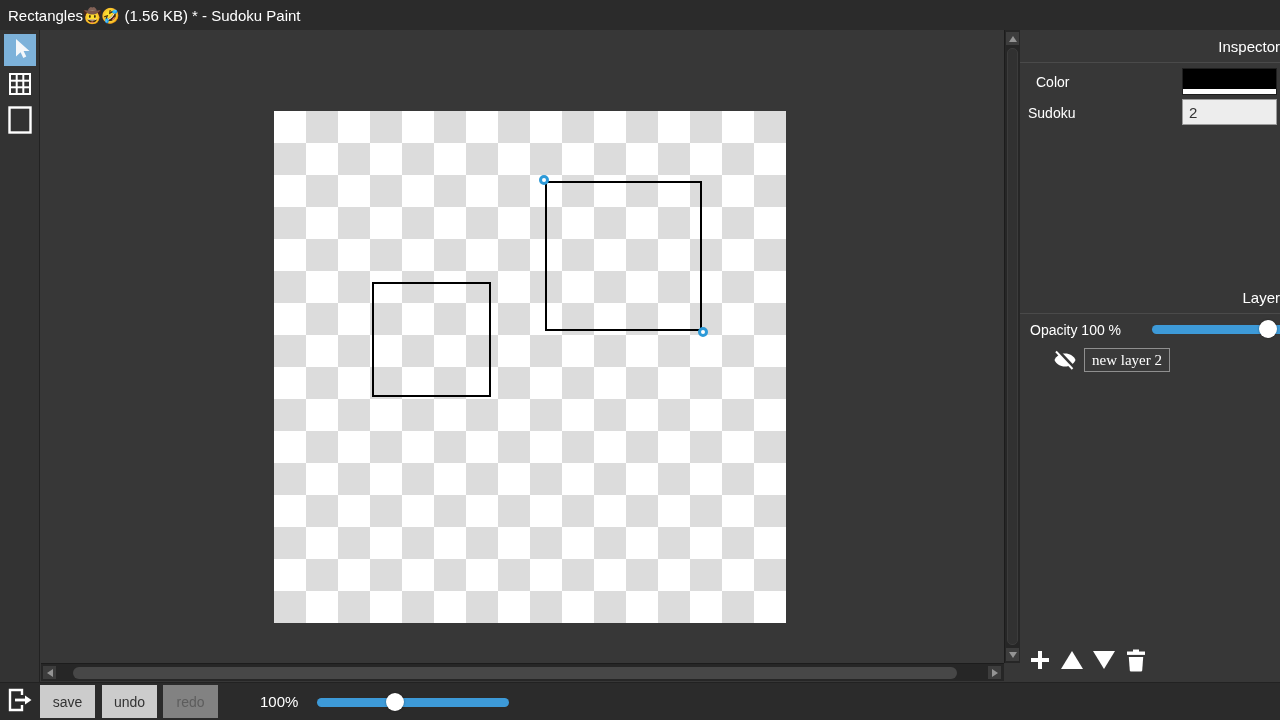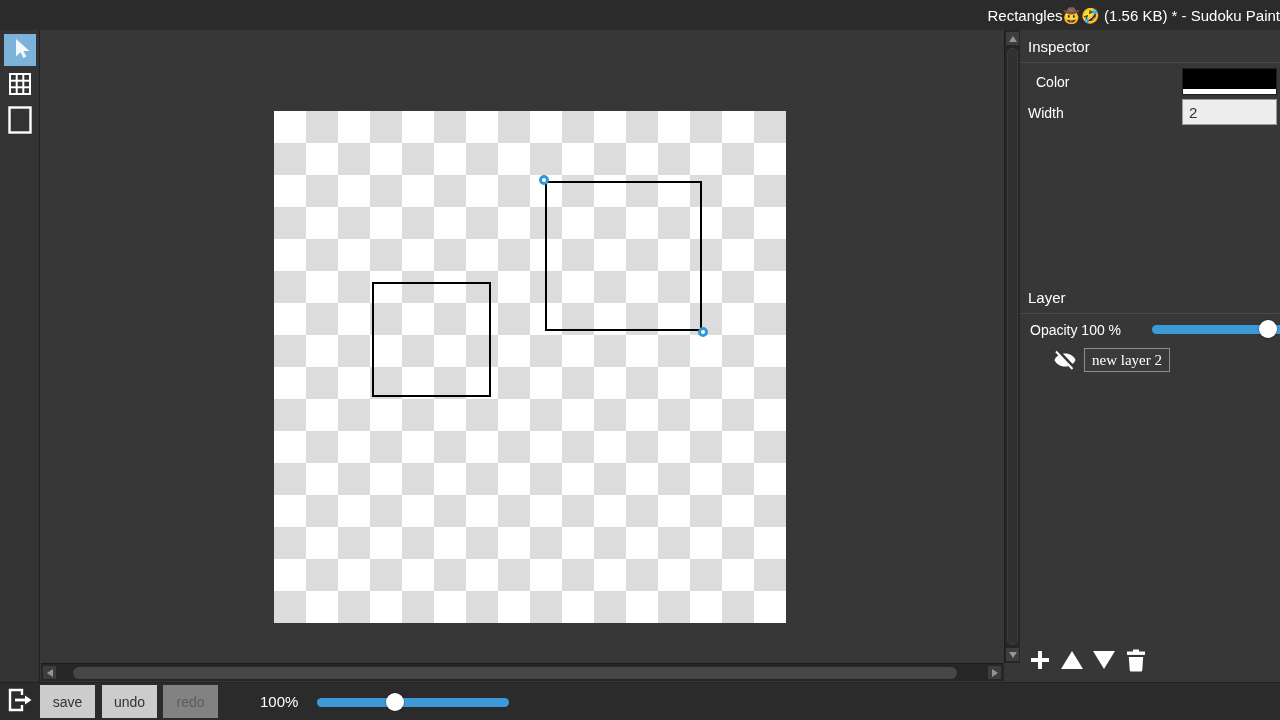--- a/index.html
+++ b/index.html
@@ -2,21 +2,21 @@
 <html><head>
 <meta charset="utf-8">
 <style>
   * { margin:0; padding:0; box-sizing:border-box; }
   html,body { width:1280px; height:720px; background:#373737; overflow:hidden;
               font-family:"Liberation Sans", sans-serif; }
   .app { position:relative; width:1280px; height:720px; background:#373737; }
 
   
   .titlebar { position:absolute; left:0; top:0; width:1280px; height:30px; background:#2b2b2b; }
-  .titlebar span { display:block; padding-left:8px; line-height:31px; font-size:15px; color:#ffffff; white-space:nowrap;text-align:right; }
+  .titlebar span { display:block; padding-left:8px; line-height:31px; font-size:15px; color:#ffffff; white-space:nowrap; }
 
   
   .ltoolbar { position:absolute; left:0; top:30px; width:40px; height:652px; background:#333333; border-right:1px solid #222; }
   .tool { position:absolute; left:4px; width:32px; height:32px; display:flex; align-items:center; justify-content:center; }
   .tool.sel { background:#7db2da; }
 
   
   .canvas-area { position:absolute; left:41px; top:30px; width:963px; height:633px; background:#373737; overflow:hidden; }
   .canvas { position:absolute; left:233px; top:81px; width:512px; height:512px;
             background:repeating-conic-gradient(#dcdcdc 0% 25%, #ffffff 0% 50%);
@@ -33,21 +33,21 @@
   .tri-up    { width:0;height:0;border-left:4px solid transparent;border-right:4px solid transparent;border-bottom:6px solid #949494; }
   .tri-down  { width:0;height:0;border-left:4px solid transparent;border-right:4px solid transparent;border-top:6px solid #949494; }
   .tri-left  { width:0;height:0;border-top:4px solid transparent;border-bottom:4px solid transparent;border-right:6px solid #949494; }
   .tri-right { width:0;height:0;border-top:4px solid transparent;border-bottom:4px solid transparent;border-left:6px solid #949494; }
   .vthumb { position:absolute; left:2px; top:18px; width:11px; height:597px; background:#313131; border:1px solid #3c3c3c; border-radius:5px; }
   .hthumb { position:absolute; left:32px; top:3px; width:884px; height:12px; background:#474747; border-radius:6px; }
 
   
   .rpanel { position:absolute; left:1020px; top:30px; width:260px; height:652px; background:#373737; color:#fff; }
   .sec-header { position:absolute; left:0; width:260px; height:33px; line-height:33px; padding-left:8px;
-                font-size:15px; border-bottom:1px solid #4a4a4a; }
+                font-size:15px; border-bottom:1px solid #4a4a4a;text-align:right; }
   .lbl { position:absolute; font-size:14px; color:#fff; }
   .swatch { position:absolute; left:162px; top:38px; width:95px; height:27px; border:1px solid #1f1f1f; }
   .swatch .c { width:100%; height:20px; background:#000; }
   .swatch .a { width:100%; height:5px; background:#fff; }
   .width-input { position:absolute; left:162px; top:69px; width:95px; height:26px; background:#ededed;
                  border:1px solid #9a9a9a; font-size:15px; color:#333; padding:0 6px;
                  font-family:"Liberation Sans", sans-serif; }
   .slider-track { position:absolute; background:#3d9ad8; border-radius:5px; }
   .slider-knob { position:absolute; width:18px; height:18px; background:#fff; border-radius:50%; box-shadow:0 0 2px rgba(0,0,0,.5); }
 
@@ -138,21 +138,21 @@
   </div>
 
   <div class="rpanel">
 
     <div class="sec-header" style="top:0;">Inspector</div>
     <div class="lbl" style="left:8px; top:44px;margin-left:8px;">Color</div>
     <div class="swatch">
       <div class="c" style="background: rgb(0, 0, 0);"></div>
       <div class="a"></div>
     </div>
-    <div class="lbl" style="left:8px; top:75px;">Width</div>
+    <div class="lbl" style="left:8px; top:75px;">Sudoku</div>
     <input class="width-input" value="2" style="">
 
     <div class="sec-header" style="top:251px;">Layer</div>
     <div class="lbl" style="left:10px; top:292px;">Opacity 100 %</div>
     <div class="slider-track" style="left:132px; top:295px; width:145px; height:9px;"></div>
     <div class="slider-knob" style="left:239px; top:290px;"></div>
 
     <div class="layer-row" style="top:315px;">
       <div class="eye-btn">
         <svg width="24" height="24" viewBox="0 0 24 24">

